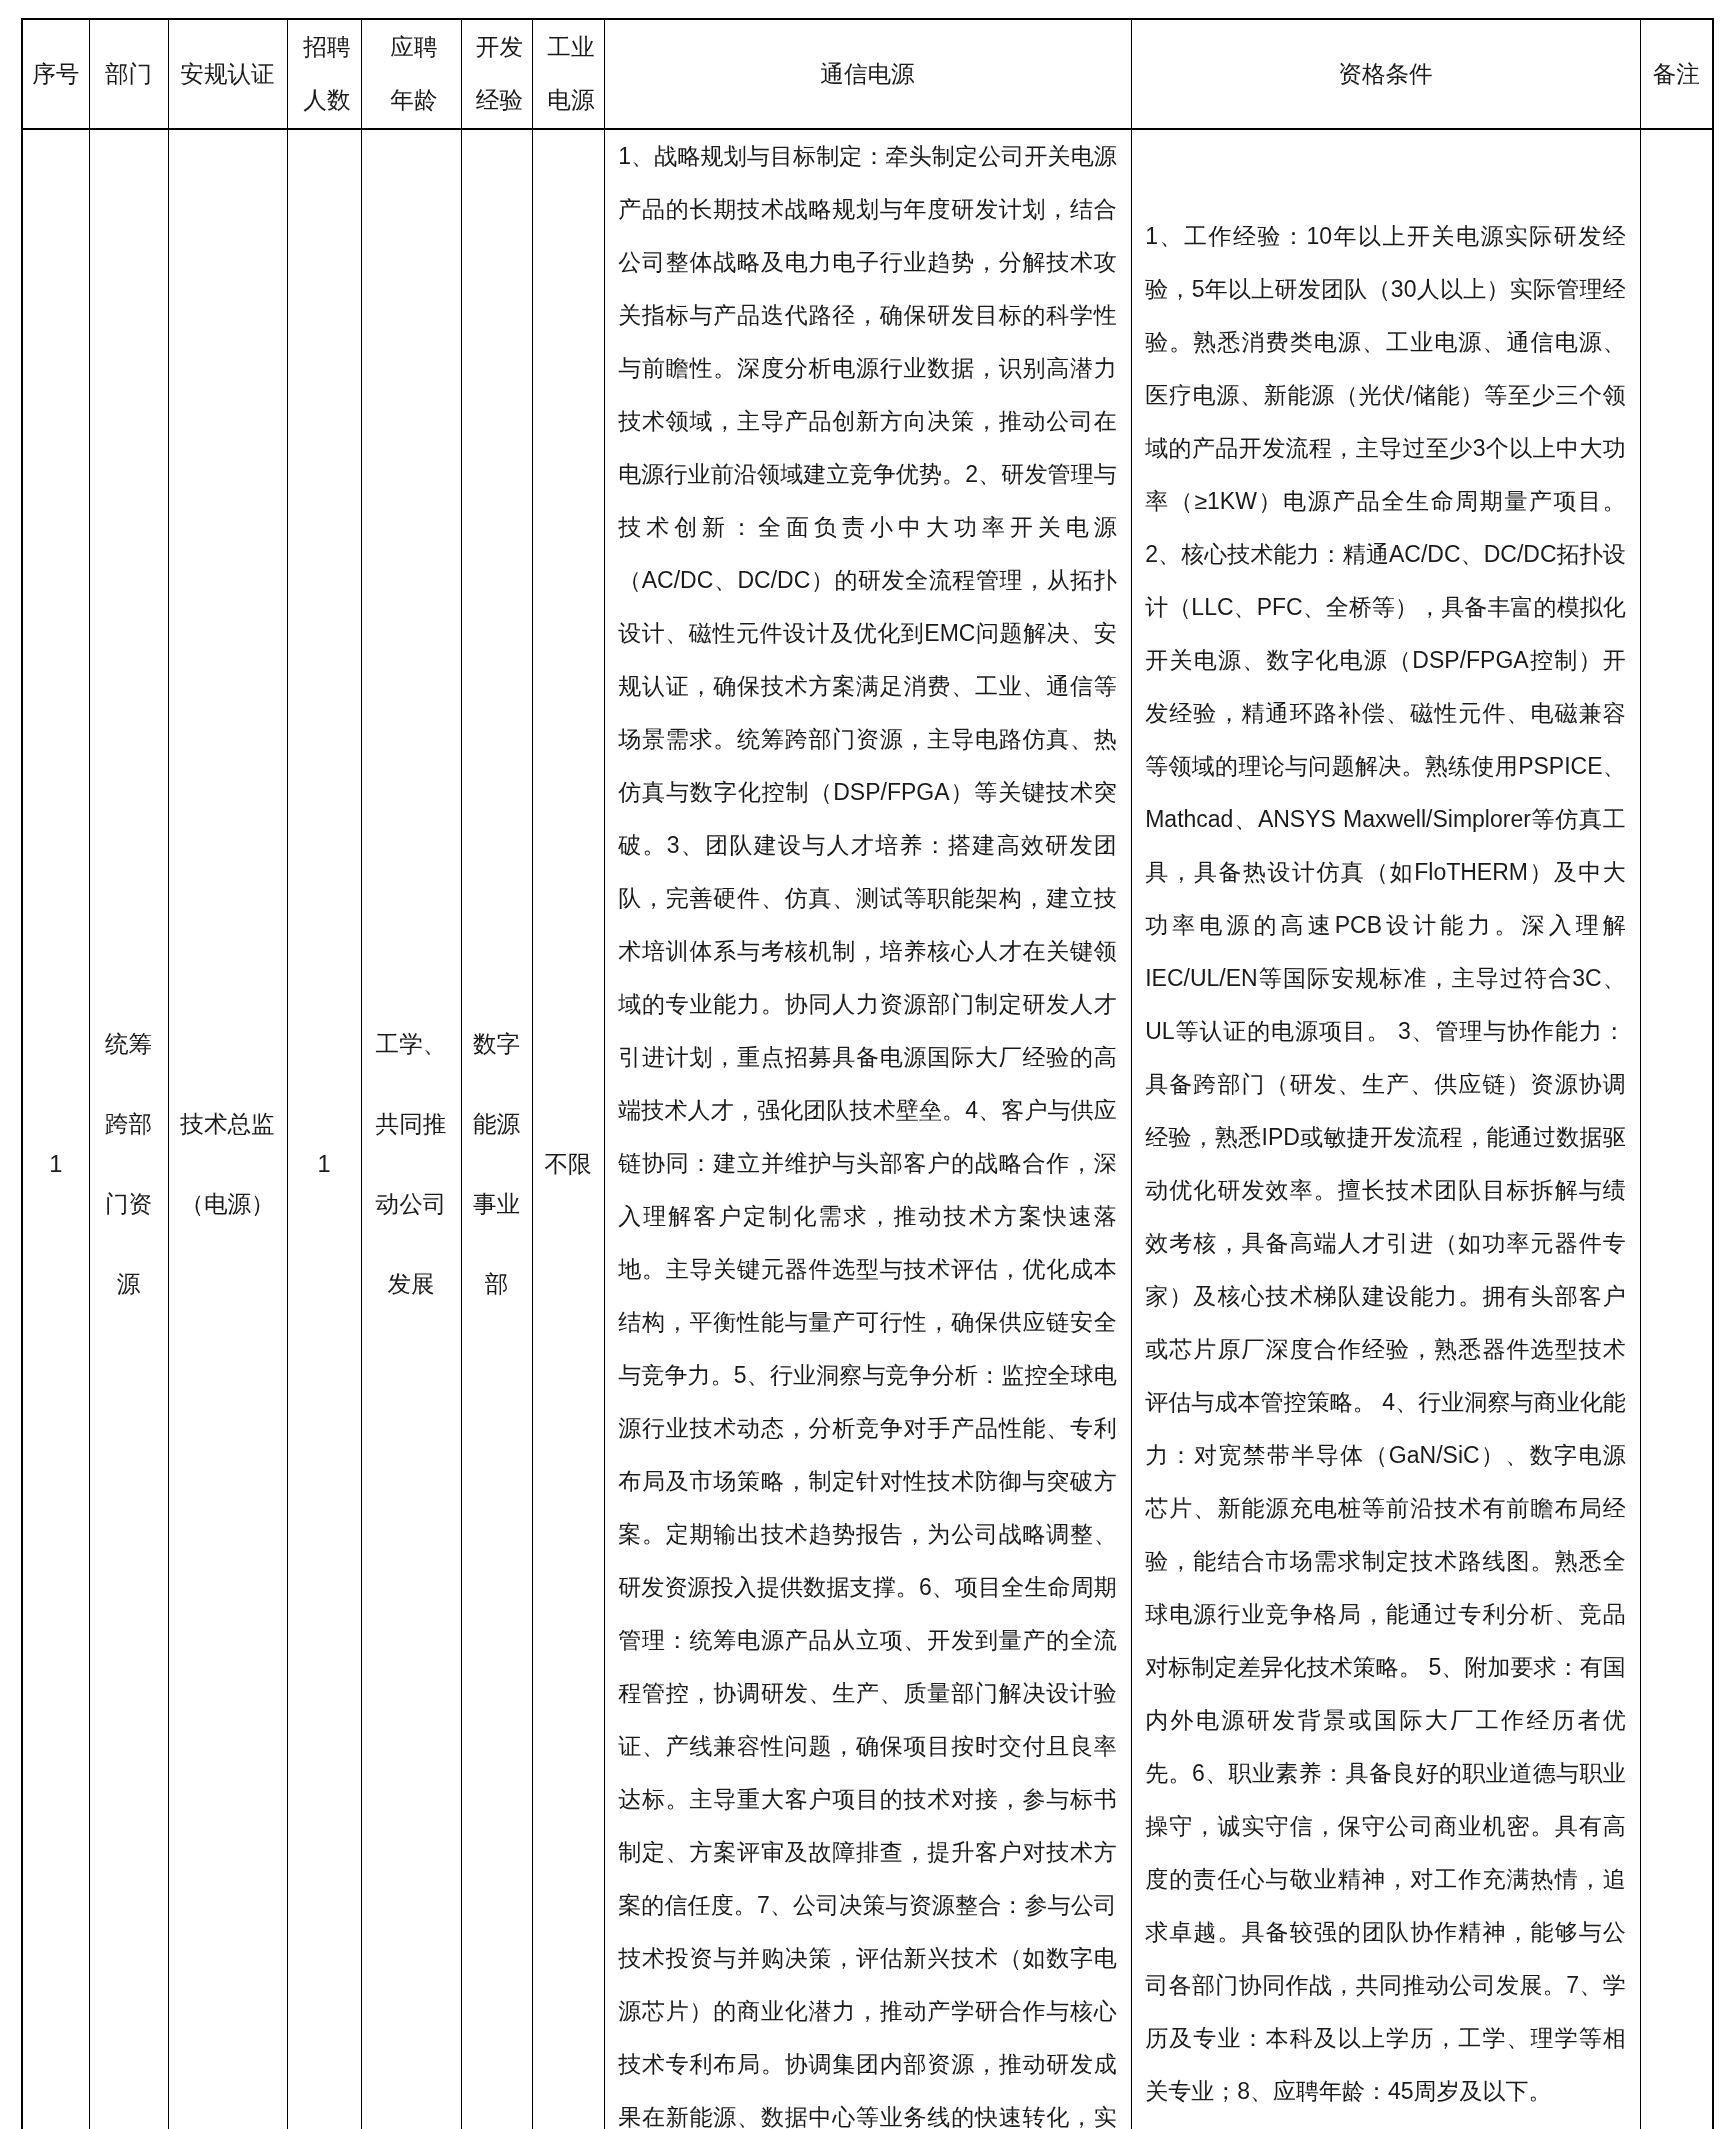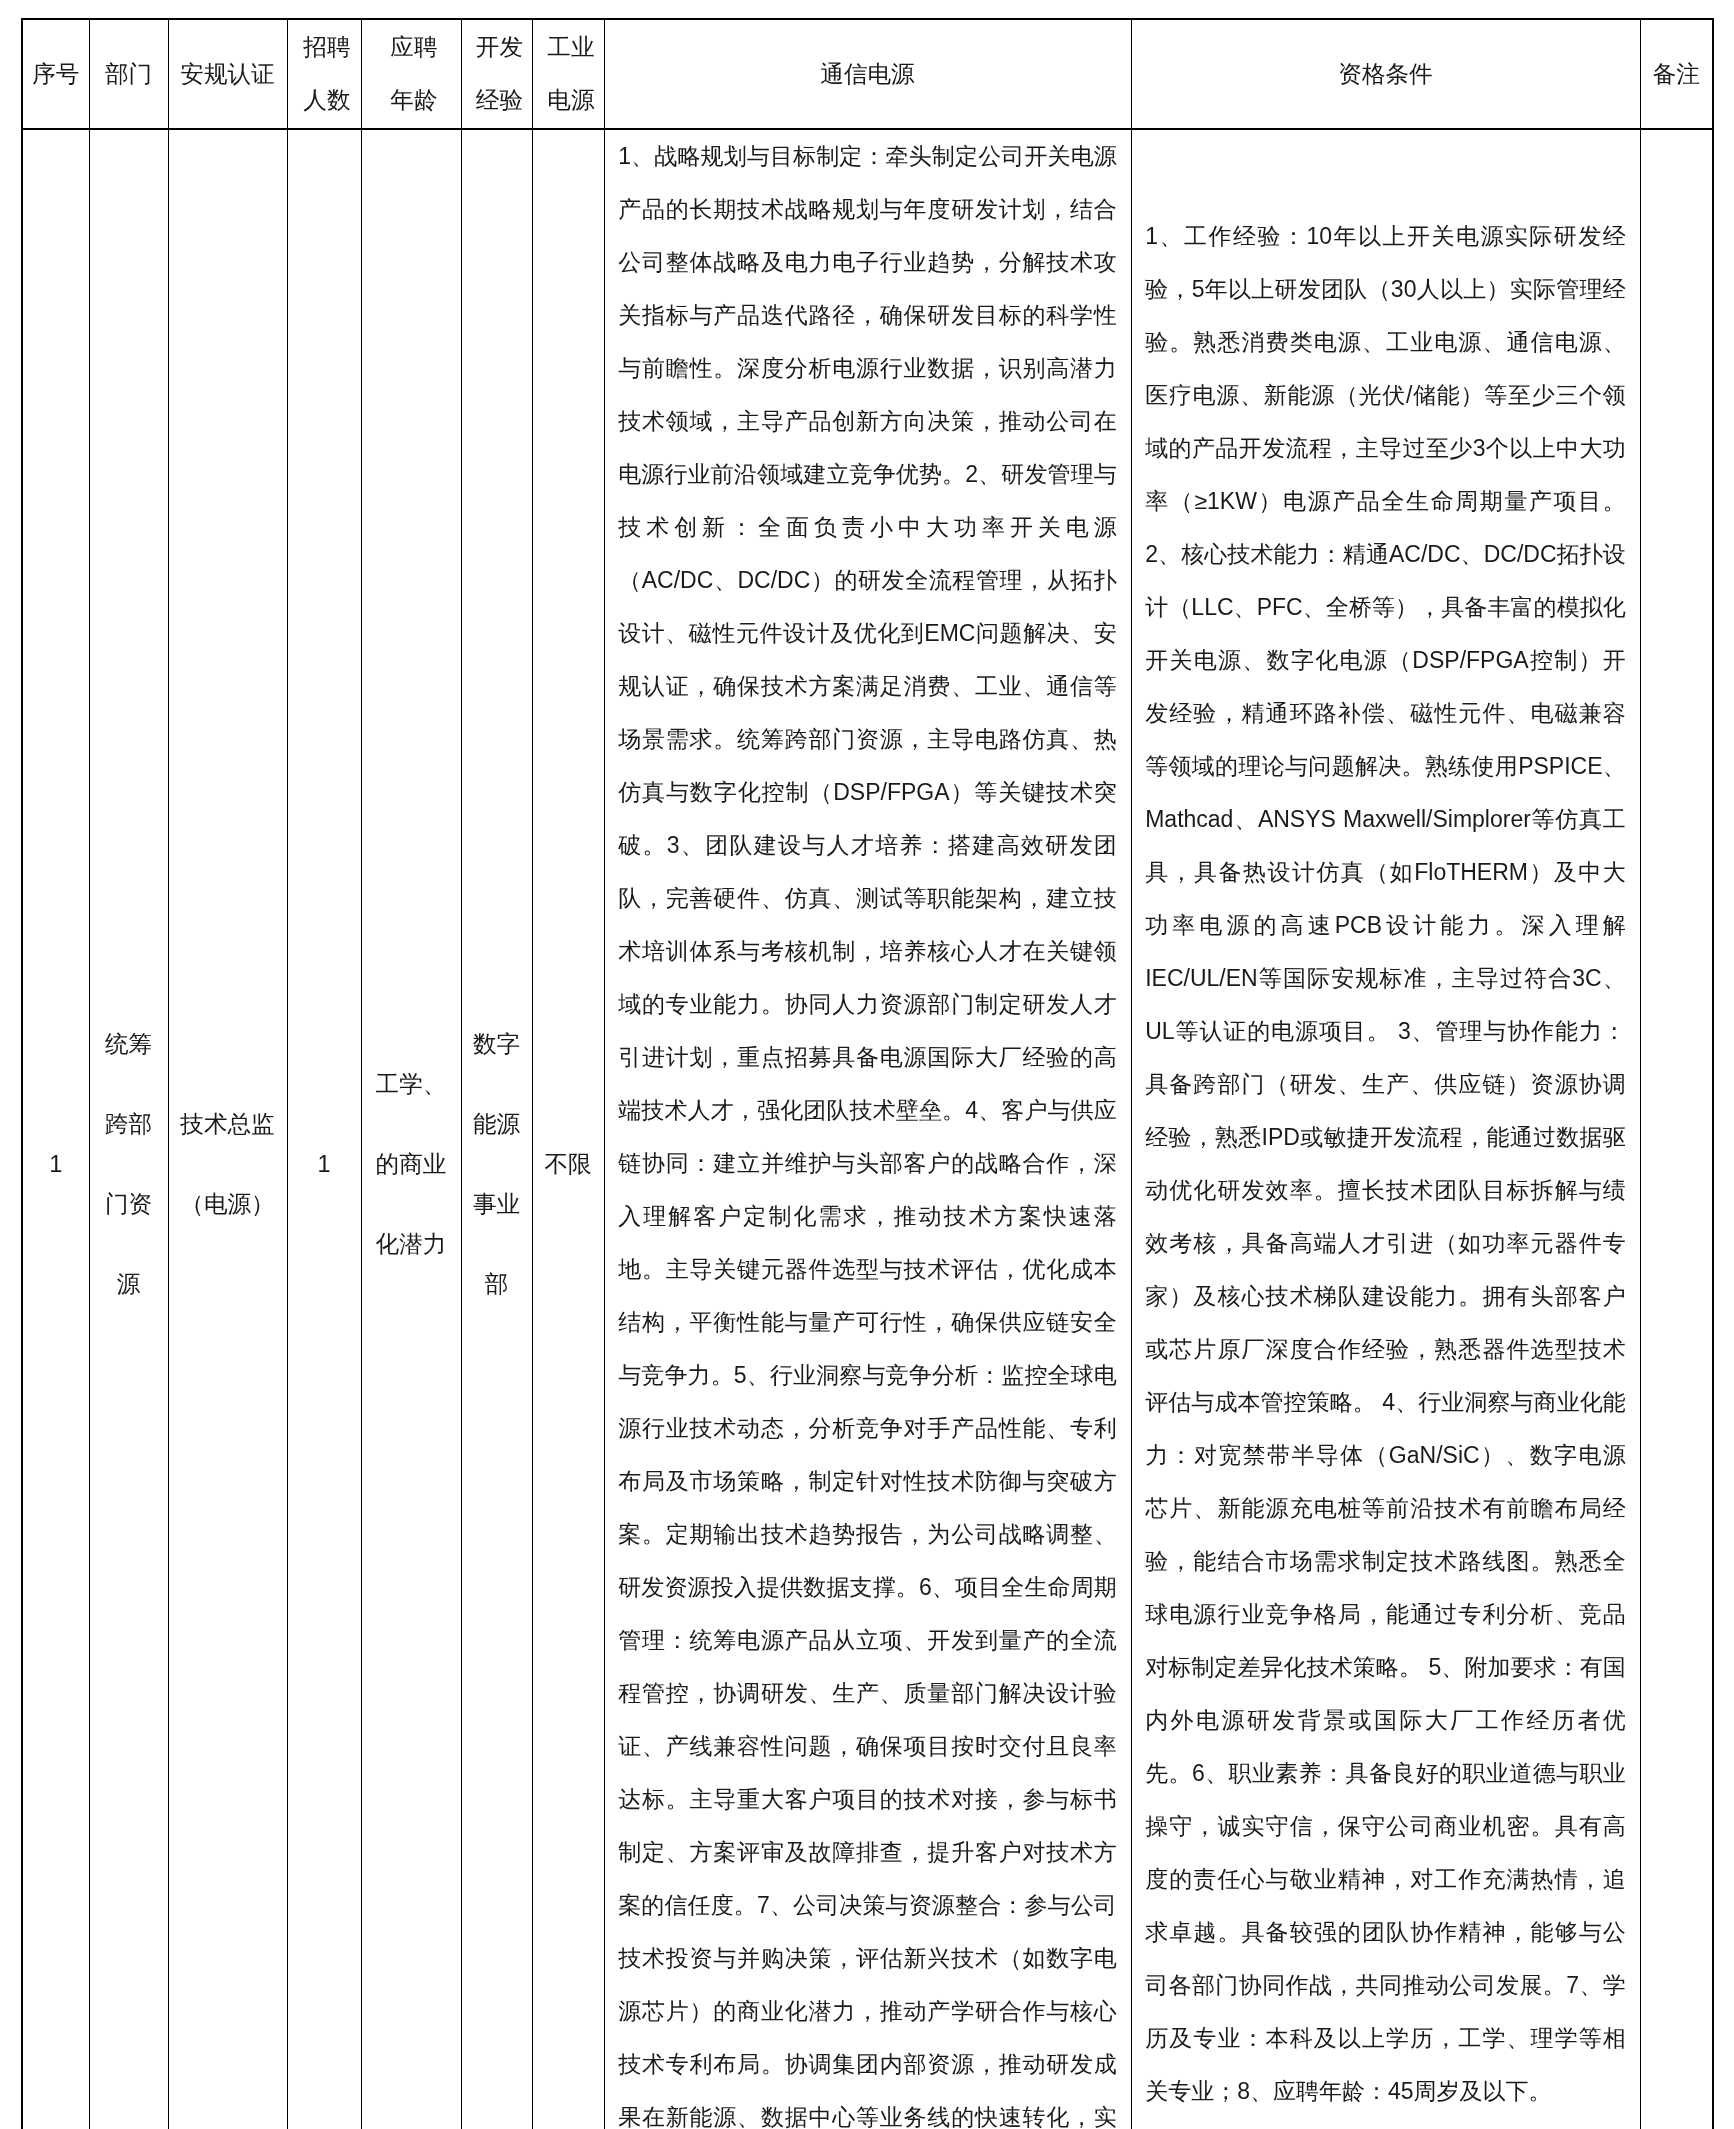--- a/index.html
+++ b/index.html
@@ -107,21 +107,21 @@
         <td>
             <div class="cc w67">统筹跨部门资源</div>
           </td>
         <td>
             <div class="cc w135">技术总监（电源）</div>
           </td>
         <td>
             <div class="cc">1</div>
           </td>
         <td>
-            <div class="cc w100">工学、的商业化潜力</div>
+            <div class="cc w100">工学、共同推动公司发展</div>
           </td>
         <td>
             <div class="cc w67">数字能源事业部</div>
           </td>
         <td>
             <div class="cc">不限</div>
           </td>
         <td class="longtext">
             <div class="para">1、战略规划与目标制定：牵头制定公司开关电源产品的长期技术战略规划与年度研发计划，结合公司整体战略及电力电子行业趋势，分解技术攻关指标与产品迭代路径，确保研发目标的科学性与前瞻性。深度分析电源行业数据，识别高潜力技术领域，主导产品创新方向决策，推动公司在电源行业前沿领域建立竞争优势。2、研发管理与技术创新：全面负责小中大功率开关电源（AC/DC、DC/DC）的研发全流程管理，从拓扑设计、磁性元件设计及优化到EMC问题解决、安规认证，确保技术方案满足消费、工业、通信等场景需求。统筹跨部门资源，主导电路仿真、热仿真与数字化控制（DSP/FPGA）等关键技术突破。3、团队建设与人才培养：搭建高效研发团队，完善硬件、仿真、测试等职能架构，建立技术培训体系与考核机制，培养核心人才在关键领域的专业能力。协同人力资源部门制定研发人才引进计划，重点招募具备电源国际大厂经验的高端技术人才，强化团队技术壁垒。4、客户与供应链协同：建立并维护与头部客户的战略合作，深入理解客户定制化需求，推动技术方案快速落地。主导关键元器件选型与技术评估，优化成本结构，平衡性能与量产可行性，确保供应链安全与竞争力。5、行业洞察与竞争分析：监控全球电源行业技术动态，分析竞争对手产品性能、专利布局及市场策略，制定针对性技术防御与突破方案。定期输出技术趋势报告，为公司战略调整、研发资源投入提供数据支撑。6、项目全生命周期管理：统筹电源产品从立项、开发到量产的全流程管控，协调研发、生产、质量部门解决设计验证、产线兼容性问题，确保项目按时交付且良率达标。主导重大客户项目的技术对接，参与标书制定、方案评审及故障排查，提升客户对技术方案的信任度。7、公司决策与资源整合：参与公司技术投资与并购决策，评估新兴技术（如数字电源芯片）的商业化潜力，推动产学研合作与核心技术专利布局。协调集团内部资源，推动研发成果在新能源、数据中心等业务线的快速转化，实现技术价值最大化。</div>
           </td>

